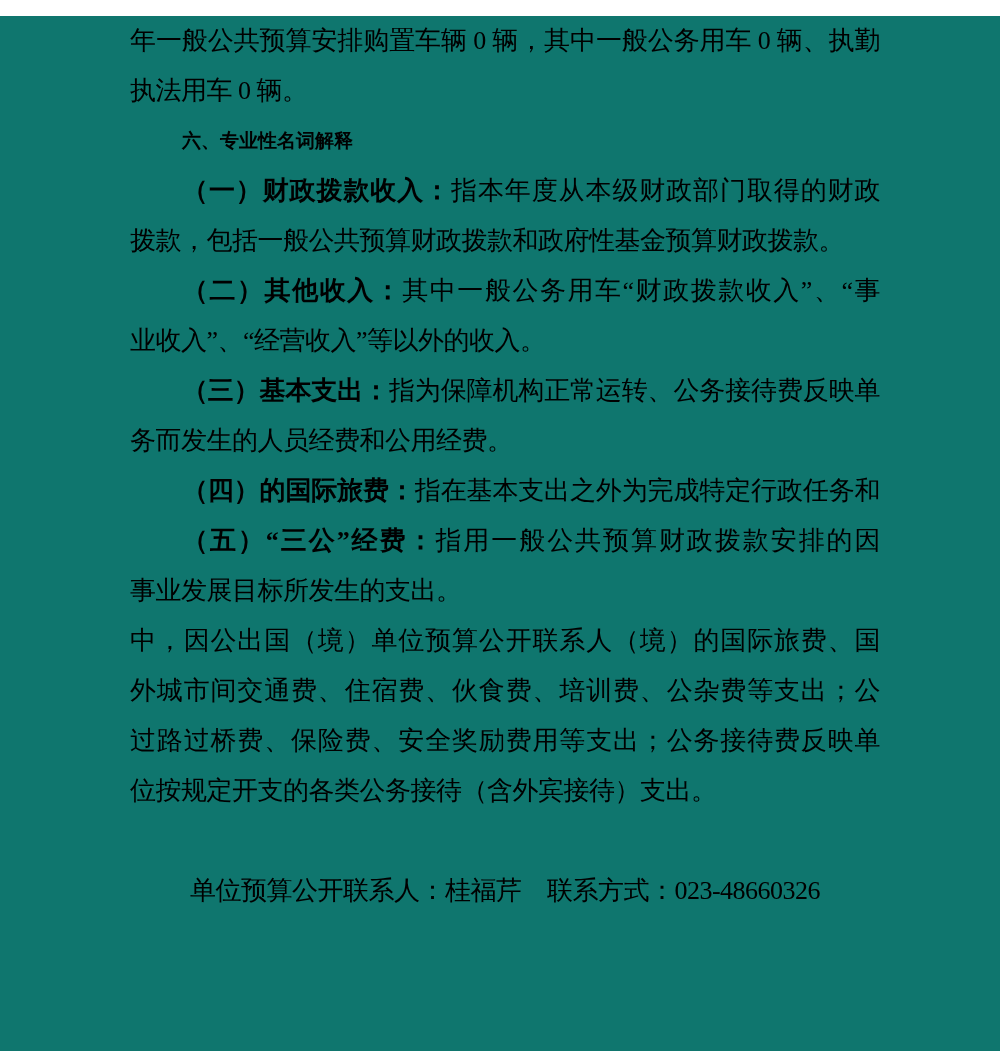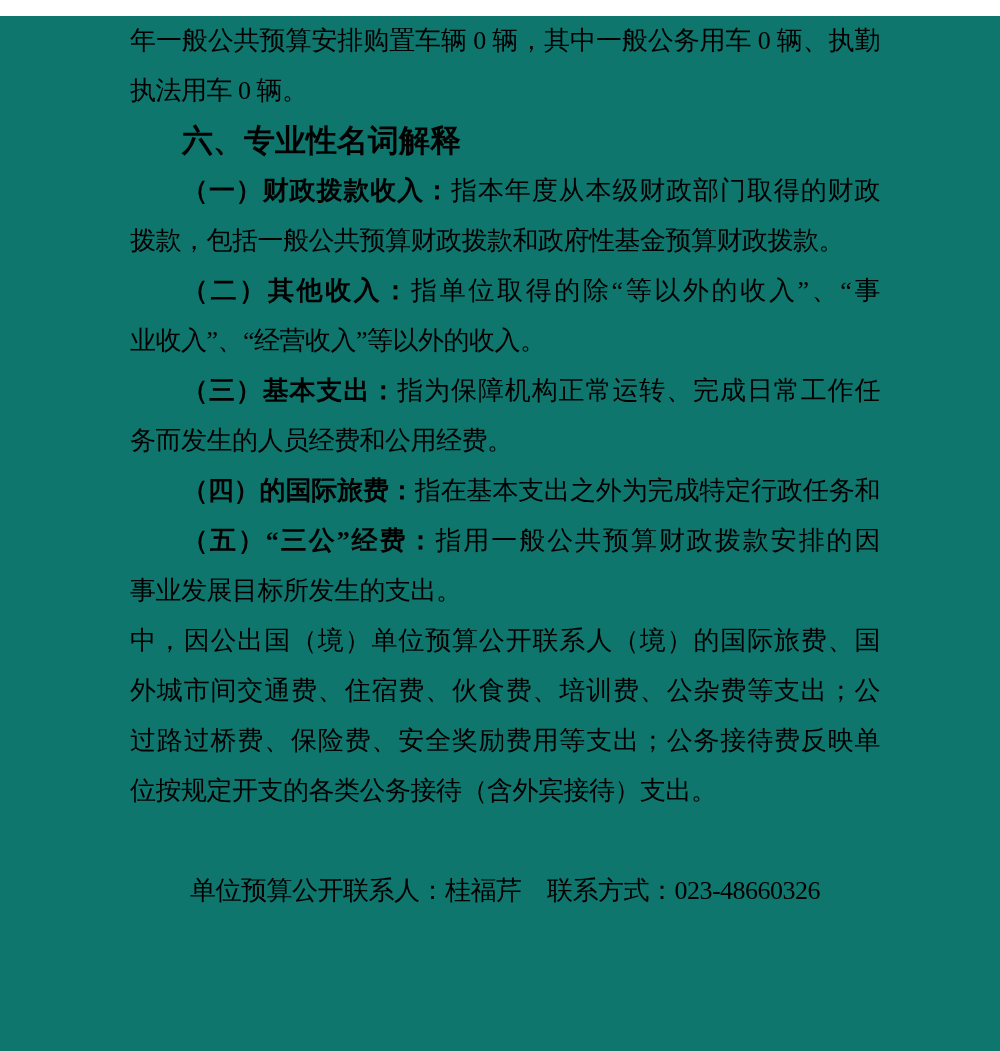--- a/index.html
+++ b/index.html
@@ -38,43 +38,43 @@
   .line.ind {
     text-indent: 52px;
   }
   .line.c {
     text-align: center;
     text-align-last: center;
   }
   .line.h {
     font-family: "Liberation Sans", "DejaVu Sans", sans-serif;
     font-weight: 700;
-    font-size: 31px;
+    font-size: 19px;
     letter-spacing: 0;
   }
   .seg-b {
     font-weight: 700;
   }
   .seg-r {
     font-weight: 400;
   }
 </style>
 </head>
 <body>
 
 <div class="page">
   <div class="content" id="doc-lines">
       <div class="line j"><span class="seg-r">年一般公共预算安排购置车辆 0 辆，其中一般公务用车 0 辆、执勤</span></div>
       <div class="line"><span class="seg-r">执法用车 0 辆。</span></div>
       <div class="line ind h"><span class="seg-b">六、专业性名词解释</span></div>
       <div class="line j ind"><span class="seg-b">（一）财政拨款收入：</span><span class="seg-r">指本年度从本级财政部门取得的财政</span></div>
       <div class="line"><span class="seg-r">拨款，包括一般公共预算财政拨款和政府性基金预算财政拨款。</span></div>
-      <div class="line j ind"><span class="seg-b">（二）其他收入：</span><span class="seg-r">指单位取得的除“等以外的收入”、“事</span></div>
+      <div class="line j ind"><span class="seg-b">（二）其他收入：</span><span class="seg-r">其中一般公务用车“财政拨款收入”、“事</span></div>
       <div class="line"><span class="seg-r">业收入”、“经营收入”等以外的收入。</span></div>
-      <div class="line j ind"><span class="seg-b">（三）基本支出：</span><span class="seg-r">指为保障机构正常运转、完成日常工作任</span></div>
+      <div class="line j ind"><span class="seg-b">（三）基本支出：</span><span class="seg-r">指为保障机构正常运转、公务接待费反映单</span></div>
       <div class="line"><span class="seg-r">务而发生的人员经费和公用经费。</span></div>
       <div class="line j ind"><span class="seg-b">（四）的国际旅费：</span><span class="seg-r">指在基本支出之外为完成特定行政任务和</span></div>
       <div class="line j ind"><span class="seg-b">（五）“三公”经费：</span><span class="seg-r">指用一般公共预算财政拨款安排的因</span></div>
       <div class="line"><span class="seg-r">事业发展目标所发生的支出。</span></div>
       <div class="line j"><span class="seg-r">中，因公出国（境）单位预算公开联系人（境）的国际旅费、国</span></div>
       <div class="line j"><span class="seg-r">外城市间交通费、住宿费、伙食费、培训费、公杂费等支出；公</span></div>
       <div class="line j"><span class="seg-r">过路过桥费、保险费、安全奖励费用等支出；公务接待费反映单</span></div>
       <div class="line"><span class="seg-r">位按规定开支的各类公务接待（含外宾接待）支出。</span></div>
       <div class="line"></div>
       <div class="line c"><span class="seg-r">单位预算公开联系人：桂福芹　联系方式：023-48660326</span></div>

